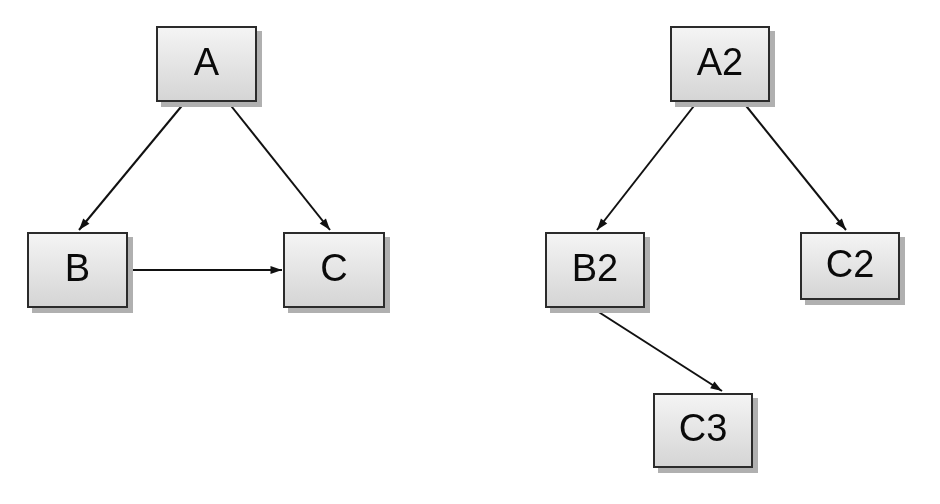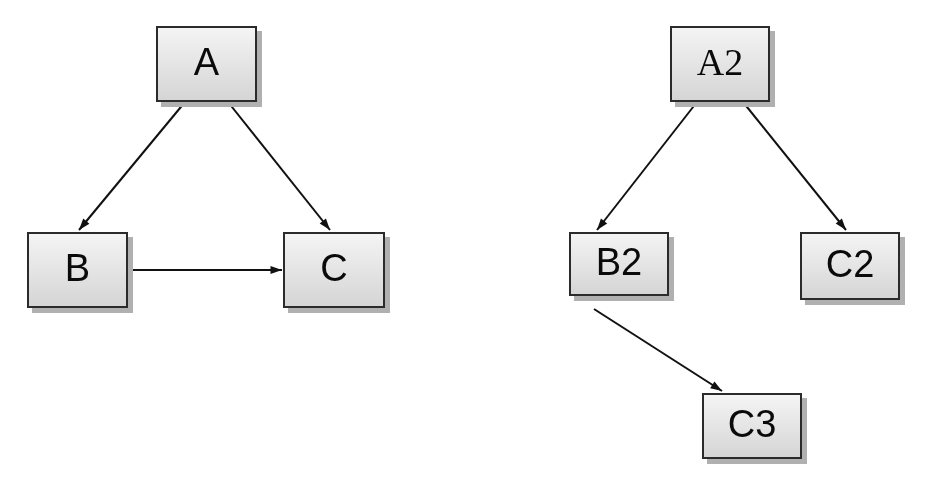--- a/index.html
+++ b/index.html
@@ -74,26 +74,26 @@
   <div id="nodes-layer">
       <div class="node" style="left: 156px; top: 26px; width: 101px; height: 76px;">
         <span class="node-label">A</span>
       </div>
       <div class="node" style="left: 27px; top: 232px; width: 101px; height: 76px;">
         <span class="node-label">B</span>
       </div>
       <div class="node" style="left: 283px; top: 232px; width: 102px; height: 76px;">
         <span class="node-label">C</span>
       </div>
-      <div class="node" style="left: 670px; top: 26px; width: 100px; height: 76px; font-family: Liberation Serif, serif;">
+      <div class="node" style="left: 670px; top: 26px; width: 100px; height: 76px;">
         <span class="node-label">A2</span>
       </div>
-      <div class="node" style="left: 569px; top: 232px; width: 100px; height: 64px;">
+      <div class="node" style="left: 545px; top: 232px; width: 100px; height: 76px;">
         <span class="node-label">B2</span>
       </div>
       <div class="node" style="left: 800px; top: 232px; width: 100px; height: 68px;">
         <span class="node-label">C2</span>
       </div>
-      <div class="node" style="left: 702px; top: 393px; width: 100px; height: 66px;">
+      <div class="node" style="left: 653px; top: 393px; width: 100px; height: 75px;">
         <span class="node-label">C3</span>
       </div>
     </div>
 </div>
 
 </body></html>

